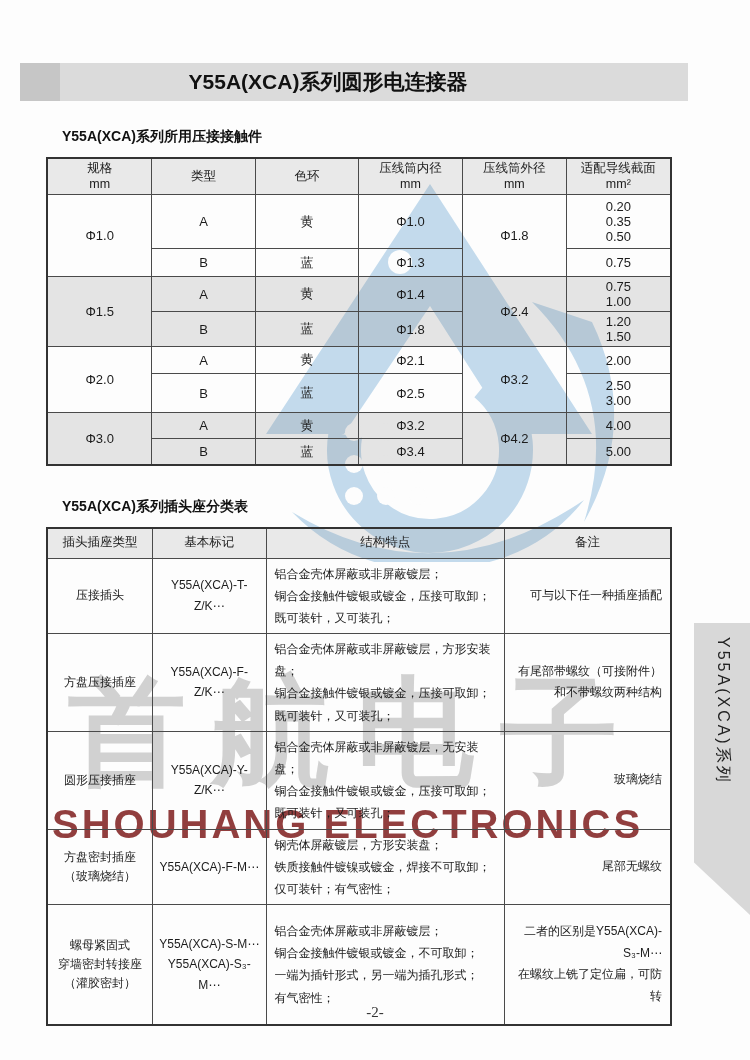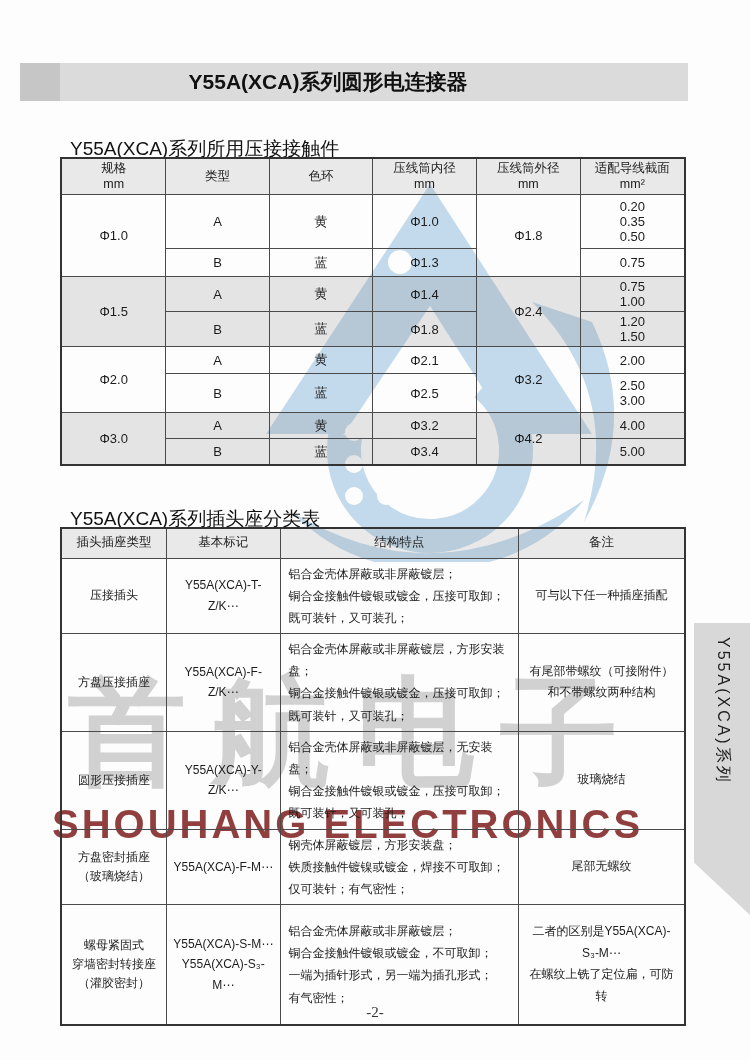--- a/index.html
+++ b/index.html
@@ -11,34 +11,34 @@
   .wm-zh{position:absolute;left:68px;top:668px;width:636px;font-size:118px;font-weight:bold;
          letter-spacing:26px;color:#c7c7c7;opacity:.8;white-space:nowrap;line-height:1.1;}
   .wm-en{position:absolute;left:52px;top:802px;width:660px;font-size:40px;font-weight:bold;
          letter-spacing:3px;color:#7f1d1d;opacity:.85;white-space:nowrap;}
   
   .content{position:absolute;inset:0;z-index:2;}
   .titlebar{position:absolute;left:20px;top:63px;width:616px;height:38px;background:#c6c6c6;}
   .titlebar-inner{position:absolute;left:40px;top:0;width:628px;height:38px;background:#dbdbdb;}
   .title{position:absolute;left:0;top:0;width:100%;height:38px;line-height:38px;text-align:center;
          font-size:21px;font-weight:bold;color:#111;}
-  .sec-heading{position:absolute;left:62px;font-size:19px;font-weight:normal;color:#111;margin:8px;}
+  .sec-heading{position:absolute;left:62px;font-size:14px;font-weight:bold;color:#111;margin:0;}
   .h1{top:128px;} .h2{top:498px;}
-  table{border-collapse:collapse;table-layout:fixed;position:absolute;left:60px;width:626px;
+  table{border-collapse:collapse;table-layout:fixed;position:absolute;left:46px;width:626px;
         background:transparent;}
   .t1{top:157px;} .t2{top:527px;}
   td,th{border:1px solid #4a4a4a;padding:2px 4px;text-align:center;vertical-align:middle;
         white-space:pre-line;font-weight:normal;}
   table{border:2px solid #333;}
   .t1 td,.t1 th{font-size:13px;}
   .t2 td,.t2 th{font-size:12px;}
   tr.hdr th{background:rgba(130,130,130,.16);font-size:12.5px;line-height:1.25;}
   tr.shade td{background:rgba(130,130,130,.20);}
   .t2 td.feat{text-align:left;padding:4px 8px;line-height:1.85;}
-  .t2 td.note{text-align:center;padding:16px 8px;line-height:1.8;}
+  .t2 td.note{text-align:right;padding:16px 8px;line-height:1.8;}
   .t2 td.typ{line-height:1.6;}
   .t2 td.mark{line-height:1.7;}
   .side-tab{position:absolute;left:694px;top:623px;width:56px;height:292px;background:#d8d8d8;
             clip-path:polygon(0 0,100% 0,100% 100%,0 82%);}
   .side-tab span{display:block;margin:14px auto 0 auto;writing-mode:vertical-rl;
                  text-orientation:sideways;font-size:16px;letter-spacing:3px;color:#222;}
   .pageno{position:absolute;left:0;top:1004px;width:750px;text-align:center;
           font-family:"Liberation Serif","DejaVu Serif",serif;font-size:15px;color:#333;}
 </style>
 </head>

